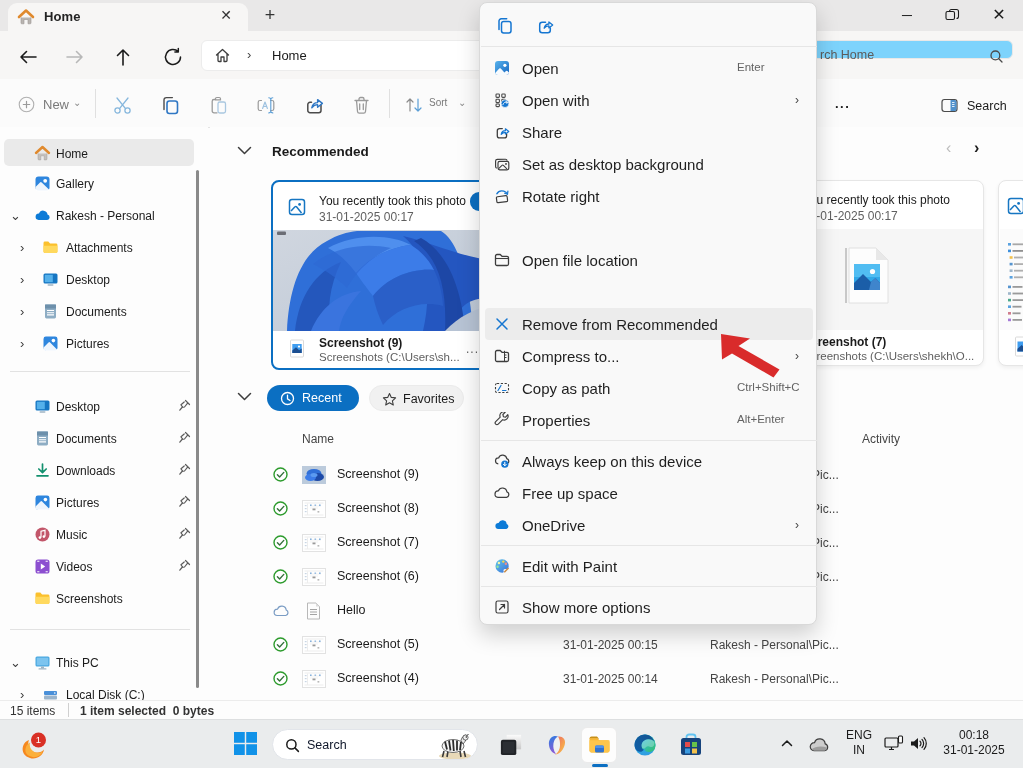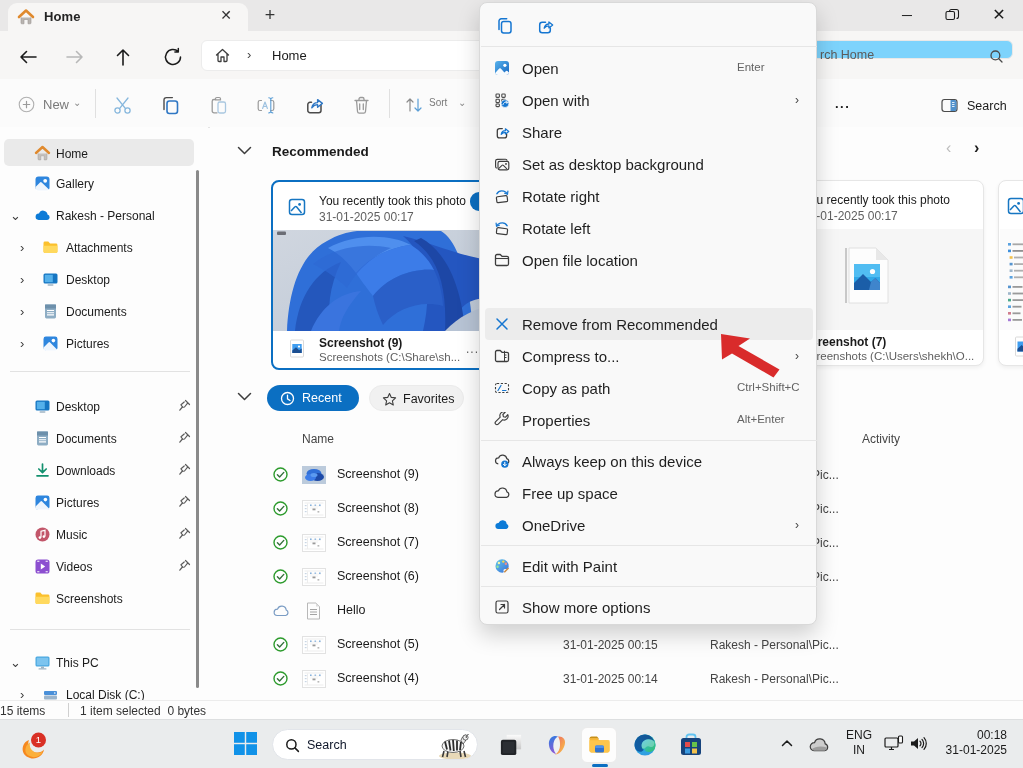--- a/index.html
+++ b/index.html
@@ -438,21 +438,21 @@
       <path d="M210 0 H224 V14 C219 6 215 2 210 0 Z" fill="#c9d1dd"></path>
       <rect x="4" y="1.5" width="9" height="3.5" rx="1" fill="#4a4a52" opacity=".75"></rect>
     </svg>
     <svg class="abs" style="left:15px;top:157px;" width="18" height="19" viewBox="0 0 18 19">
         <rect x="2.5" y="1" width="13" height="17" rx="1" fill="#fff" stroke="#d0d0d0" stroke-width=".8"></rect>
         <rect x="4.3" y="5" width="9.4" height="9" fill="#3f9df0"></rect>
         <circle cx="11" cy="7.6" r="1.1" fill="#fdfdfd"></circle>
         <path d="M4.3 11.5 L8 8.2 l3.2 3 l2.5 -1.8 v4.6 h-9.4 z" fill="#1b4e91"></path>
       </svg>
     <div class="cardname">Screenshot (9)</div>
-    <div class="cardpath">Screenshots (C:\Share\sh...</div>
+    <div class="cardpath">Screenshots (C:\Users\sh...</div>
     <div class="abs" style="left:193px;top:160px;font-size:12px;color:#5f5f5f;letter-spacing:1px;">...</div>
   </div>
 
   <div class="card" style="left:304px;">
     <div class="cardhead">You recently took this photo</div>
     <div class="cardsub">31-01-2025 00:17</div>
     <div class="abs" style="left:1px;top:48px;width:225px;height:101px;background:#f5f5f5;"></div>
     <div class="cardname">Screenshot (8)</div>
     <div class="cardpath">Screenshots (C:\Users\shekh\O...</div>
   </div>
@@ -680,23 +680,23 @@
         <rect x="2.8" y="8" width="1.8" height="1.2" fill="#c9d6e4"></rect>
         <rect x="2.8" y="11" width="1.8" height="1.2" fill="#c9d6e4"></rect>
       </svg>
     <span class="fname">Screenshot (4)</span>
     <span class="fdate">31-01-2025 00:14</span>
       <span class="floc">Rakesh - Personal\Pic...</span>
   </div>
 </div>
 
 <div class="abs" id="statusbar">
-  <span class="abs" style="left:0;top:3px;">15 items</span>
+  <span class="abs" style="left:10px;top:3px;">15 items</span>
   <span class="abs" style="left:68px;top:2px;width:1px;height:14px;background:#d0d0d0;"></span>
-  <span class="abs" style="left:80px;top:3px;">1 item selected&nbsp;&nbsp;0 bytes</span>
+  <span class="abs" style="left:80px;top:3px;font-weight:bold;">1 item selected&nbsp;&nbsp;0 bytes</span>
 </div>
 
 <div class="abs" id="taskbar">
 
   <svg class="abs" style="left:17px;top:12px;" width="30" height="30" viewBox="0 0 30 30">
     <path d="M7 22 C4 17 6 10 12 8 C10 13 12 18 17 20 C21 21.5 25 20 27 17.5 C26 24 19 28 13 26 C10.5 25.2 8.3 24 7 22 Z" fill="#f6881f"></path>
     <path d="M9 21 C7.5 17.5 9 12.5 13 10.5 C12 14.5 14 18.5 18 20.3 C21 21.5 24 20.8 26 19.3 C24 24 18.5 26.3 14 24.6 C11.8 23.8 10 22.7 9 21 Z" fill="#fbb03b"></path>
     <circle cx="21.5" cy="8" r="7.5" fill="#d93025"></circle>
     <text x="21.5" y="11.2" font-size="9.5" fill="#fff" text-anchor="middle" font-family="Liberation Sans">1</text>
   </svg>
@@ -805,21 +805,21 @@
   <div class="abs" style="left:844px;top:8px;width:30px;height:30px;font-size:12px;color:#1b1b1b;text-align:center;line-height:15px;">ENG<br>IN</div>
   <svg class="abs" style="left:884px;top:15px;" width="22" height="19" viewBox="0 0 22 19">
     <rect x="1" y="3" width="13" height="9" rx="1" fill="none" stroke="#1b1b1b" stroke-width="1.2"></rect>
     <path d="M5 14.5 h5 M7.5 12 v2.5" stroke="#1b1b1b" stroke-width="1.2"></path>
     <rect x="14.5" y="1" width="4" height="7" rx="1" fill="#fdfdfd" stroke="#1b1b1b" stroke-width="1.1"></rect>
   </svg>
   <svg class="abs" style="left:909px;top:15px;" width="19" height="17" viewBox="0 0 19 17">
     <path d="M2 6.5 h3 L9 3 v11 L5 10.5 h-3 z" fill="#1b1b1b"></path>
     <path d="M11 6.2 a3.2 3.2 0 0 1 0 4.6 M13 4.4 a6 6 0 0 1 0 8.2 M15 2.6 a8.8 8.8 0 0 1 0 11.8" fill="none" stroke="#1b1b1b" stroke-width="1.2" stroke-linecap="round"></path>
   </svg>
-  <div class="abs" style="left:941px;top:8px;width:66px;font-size:12px;color:#1b1b1b;text-align:right;line-height:15px;">00:18<br>31-01-2025</div>
+  <div class="abs" style="left:941px;top:8px;width:66px;font-size:12px;color:#1b1b1b;text-align:center;line-height:15px;">00:18<br>31-01-2025</div>
 </div>
 
 <div class="abs" id="menu">
 
   <svg class="abs" style="left:16px;top:14px;" width="18" height="18" viewBox="0 0 18 18">
       <rect x="5.5" y="4.5" width="9.5" height="11.5" rx="2.2" fill="none" stroke="#1576d1" stroke-width="1.5"></rect>
       <path d="M3 12.5 V4 a2.2 2.2 0 0 1 2.2-2.2 h5.5" fill="none" stroke="#1576d1" stroke-width="1.5" stroke-linecap="round"></path>
     </svg>
   <svg class="abs" style="left:56px;top:14px;" width="18" height="18" viewBox="0 0 18 18">
       <path d="M9.5 5.2 H6.2 A2.5 2.5 0 0 0 3.7 7.7 v5.6 a2.5 2.5 0 0 0 2.5 2.5 h5.6 a2.5 2.5 0 0 0 2.5 -2.5 V11" fill="none" stroke="#1576d1" stroke-width="1.5" stroke-linecap="round"></path>
@@ -885,28 +885,20 @@
 
   <div class="mi" style="top:177px;">
     <svg class="ic" width="16" height="16" viewBox="0 0 16 16">
         <path d="M2.8 5.8 C4.2 3.4 7 2.4 9.8 3.2 c1.6 .5 2.9 1.5 3.6 2.8" fill="none" stroke="#1576d1" stroke-width="1.3" stroke-linecap="round"></path>
         <path d="M13.9 3.2 l-.4 3 l-2.9 -.9" fill="none" stroke="#1576d1" stroke-width="1.2" stroke-linejoin="round" stroke-linecap="round"></path>
         <rect x="2.6" y="8.2" width="10.8" height="6" rx="1.2" fill="none" stroke="#3d3d3d" stroke-width="1.2" transform="rotate(-7 8 11.2)"></rect>
       </svg>
     <span class="lb">Rotate right</span>
   </div>
 
-  <div class="mi" style="top:209px;">
-    <svg class="ic" width="16" height="16" viewBox="0 0 16 16">
-        <path d="M13.2 5.8 C11.8 3.4 9 2.4 6.2 3.2 c-1.6 .5 -2.9 1.5 -3.6 2.8" fill="none" stroke="#1576d1" stroke-width="1.3" stroke-linecap="round"></path>
-        <path d="M2.1 3.2 l.4 3 l2.9 -.9" fill="none" stroke="#1576d1" stroke-width="1.2" stroke-linejoin="round" stroke-linecap="round"></path>
-        <rect x="2.6" y="8.2" width="10.8" height="6" rx="1.2" fill="none" stroke="#3d3d3d" stroke-width="1.2" transform="rotate(7 8 11.2)"></rect>
-      </svg>
-    <span class="lb">Rotate left</span>
-  </div>
 
   <div class="mi" style="top:241px;">
     <svg class="ic" width="16" height="16" viewBox="0 0 16 16">
         <path d="M1.5 4 a1.5 1.5 0 0 1 1.5-1.5 h3.2 l1.8 1.8 h5 A1.5 1.5 0 0 1 14.5 5.8 V12 a1.5 1.5 0 0 1 -1.5 1.5 H3 A1.5 1.5 0 0 1 1.5 12 z" fill="none" stroke="#3d3d3d" stroke-width="1.3" stroke-linejoin="round"></path>
         <path d="M1.5 6.5 h13" stroke="#3d3d3d" stroke-width="1.1"></path>
       </svg>
     <span class="lb">Open file location</span>
   </div>
 
 

